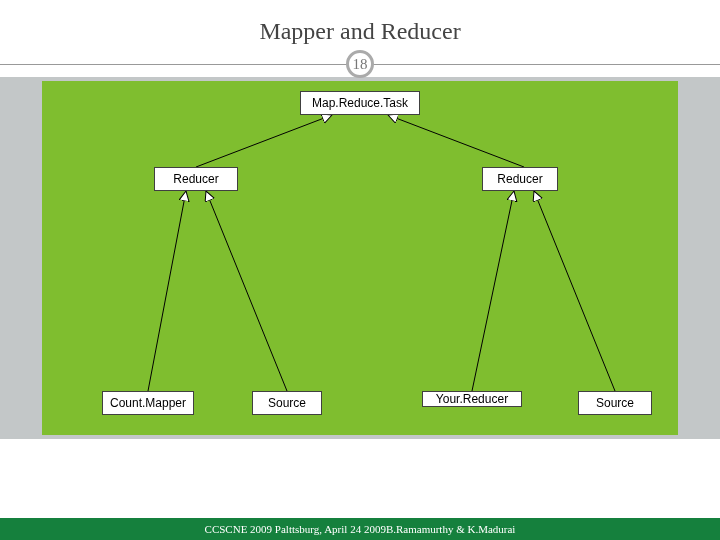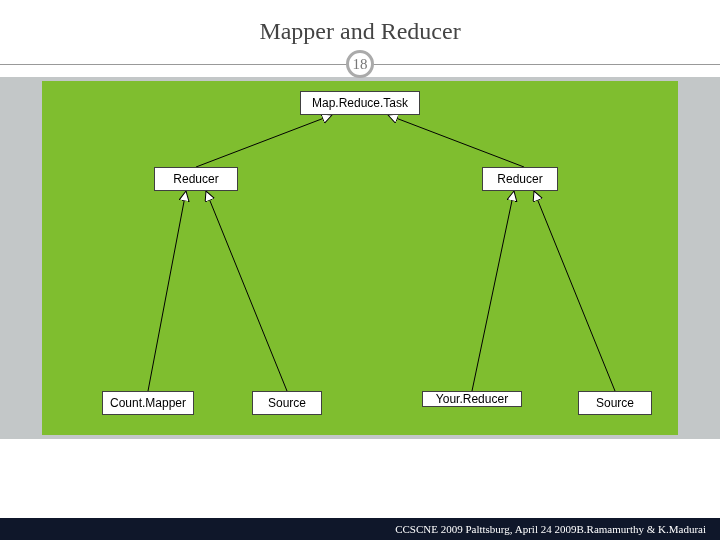--- a/index.html
+++ b/index.html
@@ -16,21 +16,21 @@
   .node-top { left: 258px; top: 10px; width: 120px; height: 24px; }
   .node-mapper { left: 112px; top: 86px; width: 84px; height: 24px; }
   .node-reducer { left: 440px; top: 86px; width: 76px; height: 24px; }
   .node-ym { left: 60px; top: 310px; width: 92px; height: 24px; }
   .node-parser { left: 210px; top: 310px; width: 70px; height: 24px; }
   .node-yr { left: 380px; top: 310px; width: 100px; height: 16px; }
   .node-counter { left: 536px; top: 310px; width: 74px; height: 24px; }
   svg.edges { position: absolute; left: 0; top: 0; width: 636px; height: 354px; pointer-events: none; }
   .body-text { padding: 8px 44px 0; font-size: 15px; color: #000; line-height: 1.25; }
   .link { color: #0b5cd8; text-decoration: underline; }
-  .footer { position: absolute; left: 0; right: 0; bottom: 0; height: 22px; background: #0f172a; color: #fff; display: flex; justify-content: flex-end; align-items: center; padding: 0 14px; font-size: 11px; }
+  .footer { position: absolute; left: 0; right: 0; bottom: 0; height: 22px; background: #15803d; color: #fff; display: flex; justify-content: center; align-items: center; padding: 0 22px; font-size: 11px; }
 </style>
 </head>
 <body>
 
 <div class="slide">
   <div class="title-area">
     <h1 class="title">Mapper and Reducer</h1>
   </div>
   <div class="badge-row">
     <div class="badge">18</div>

